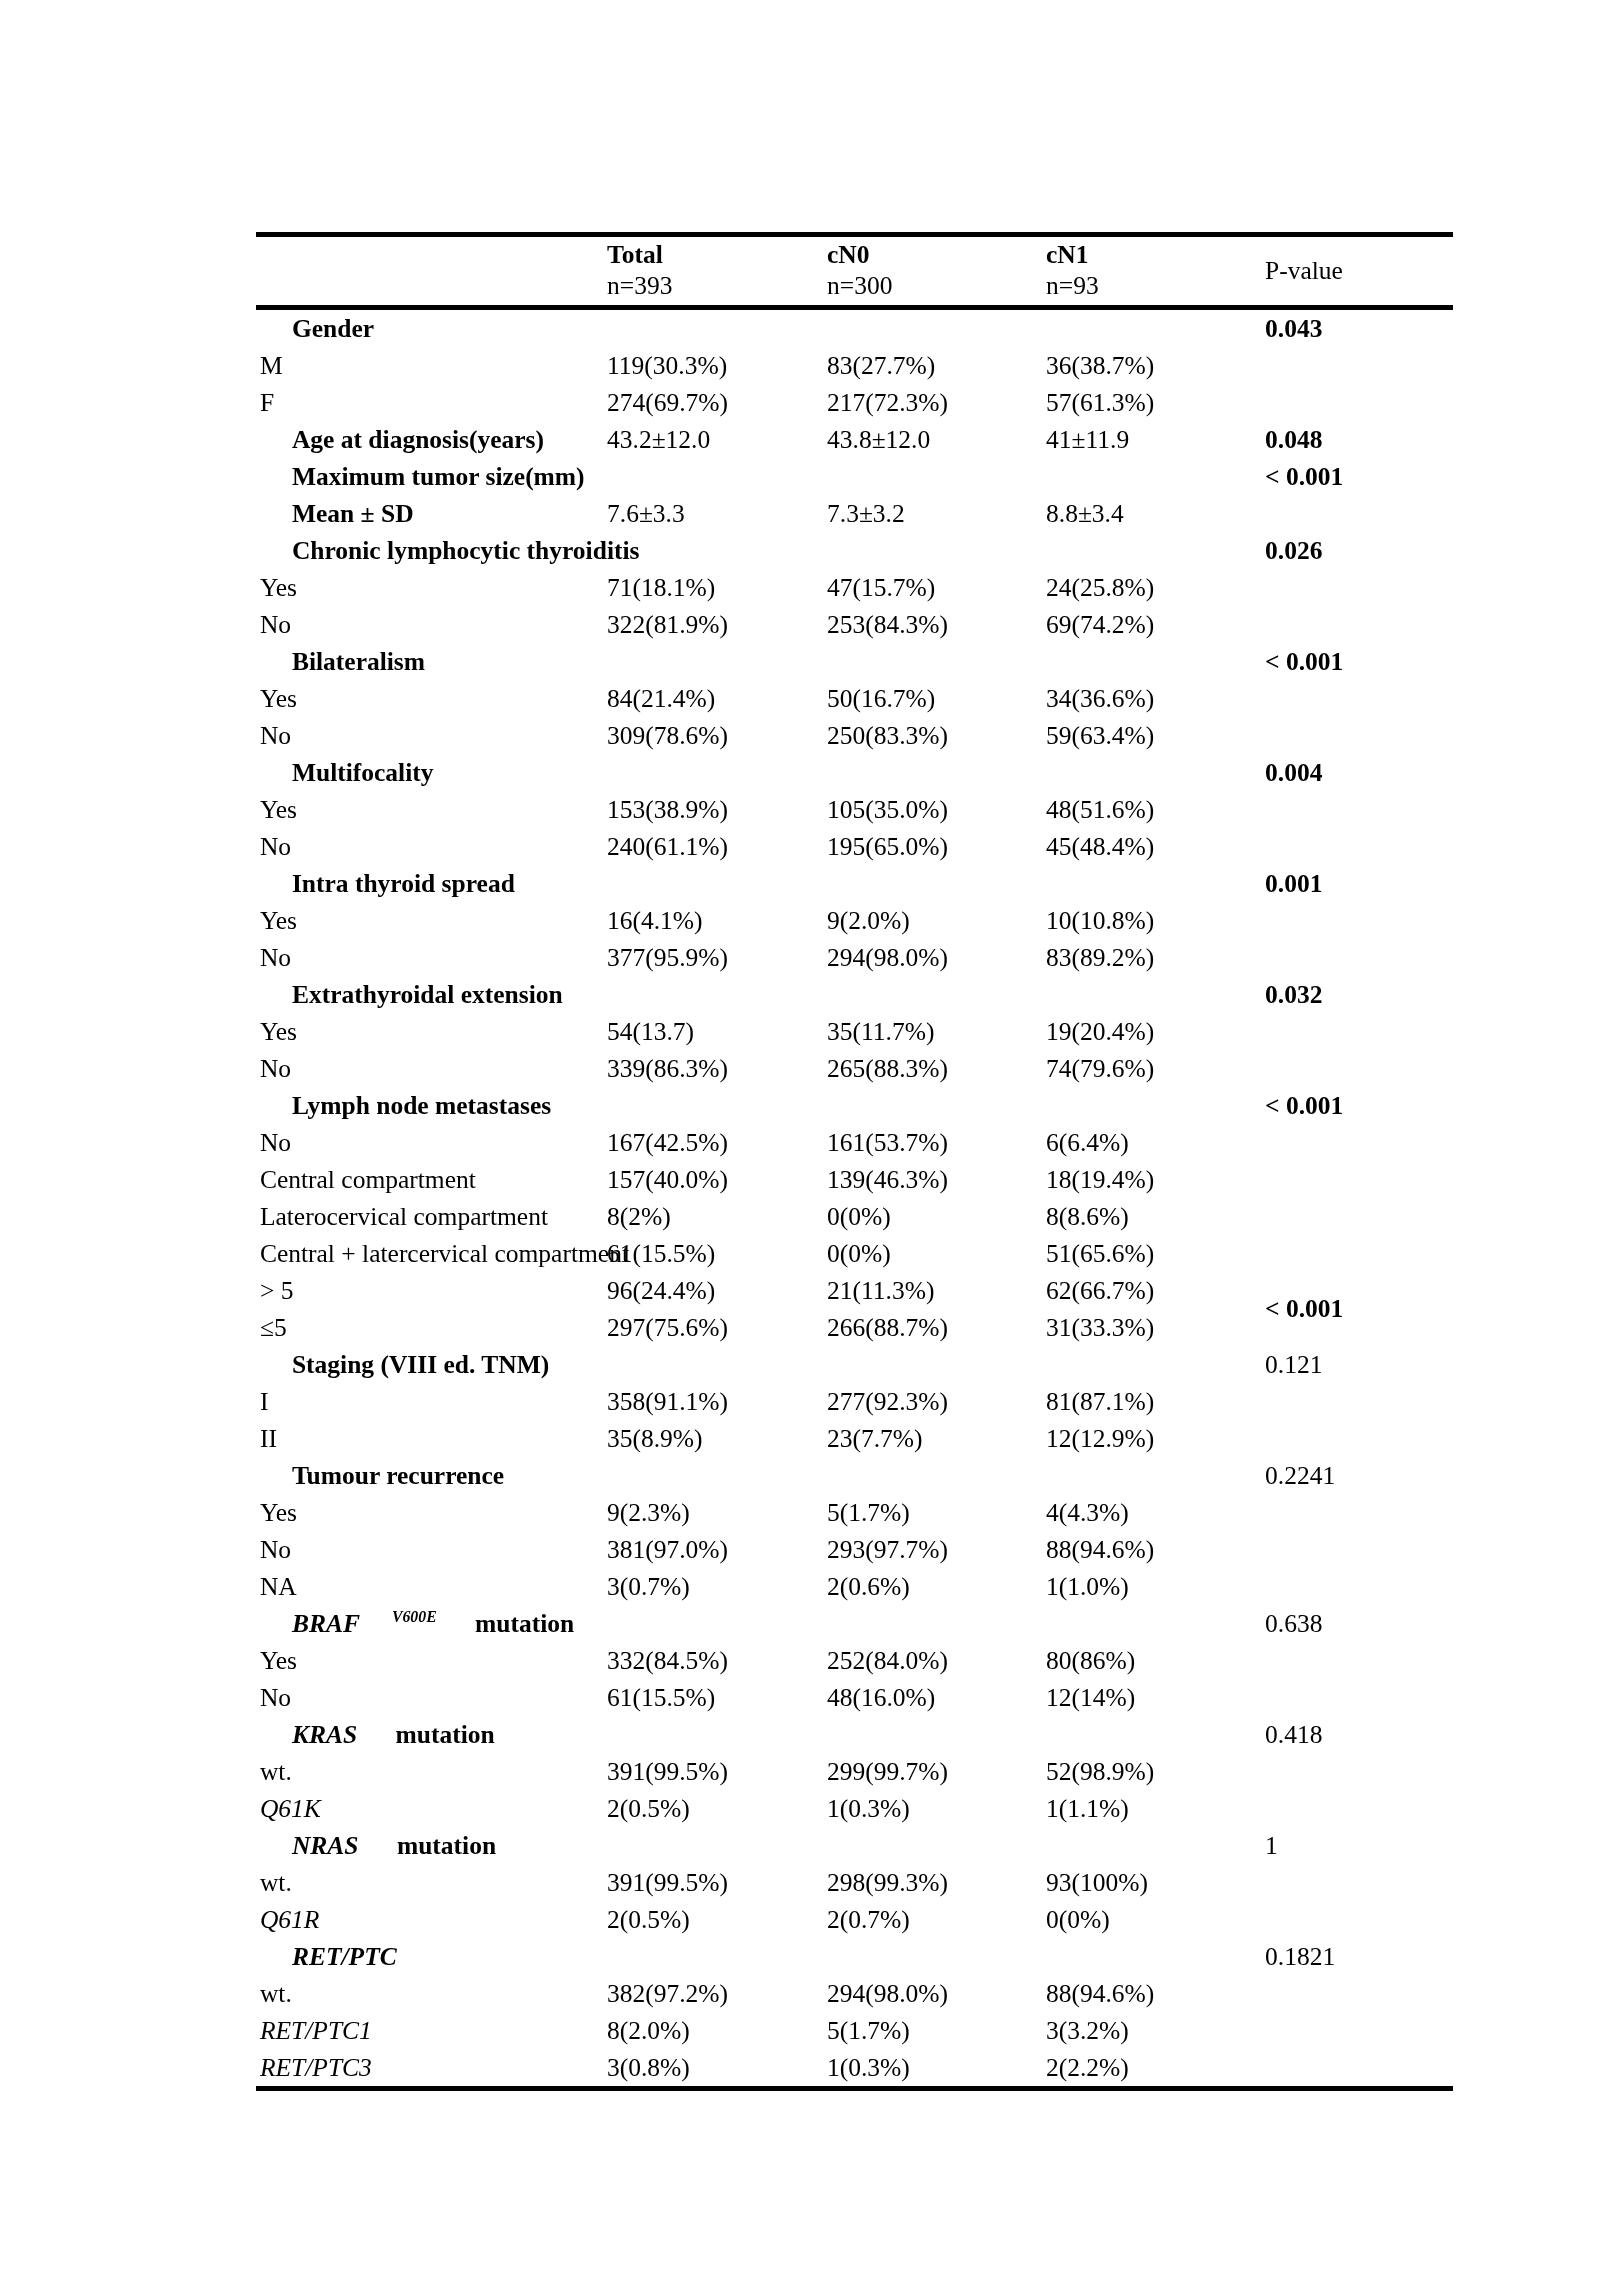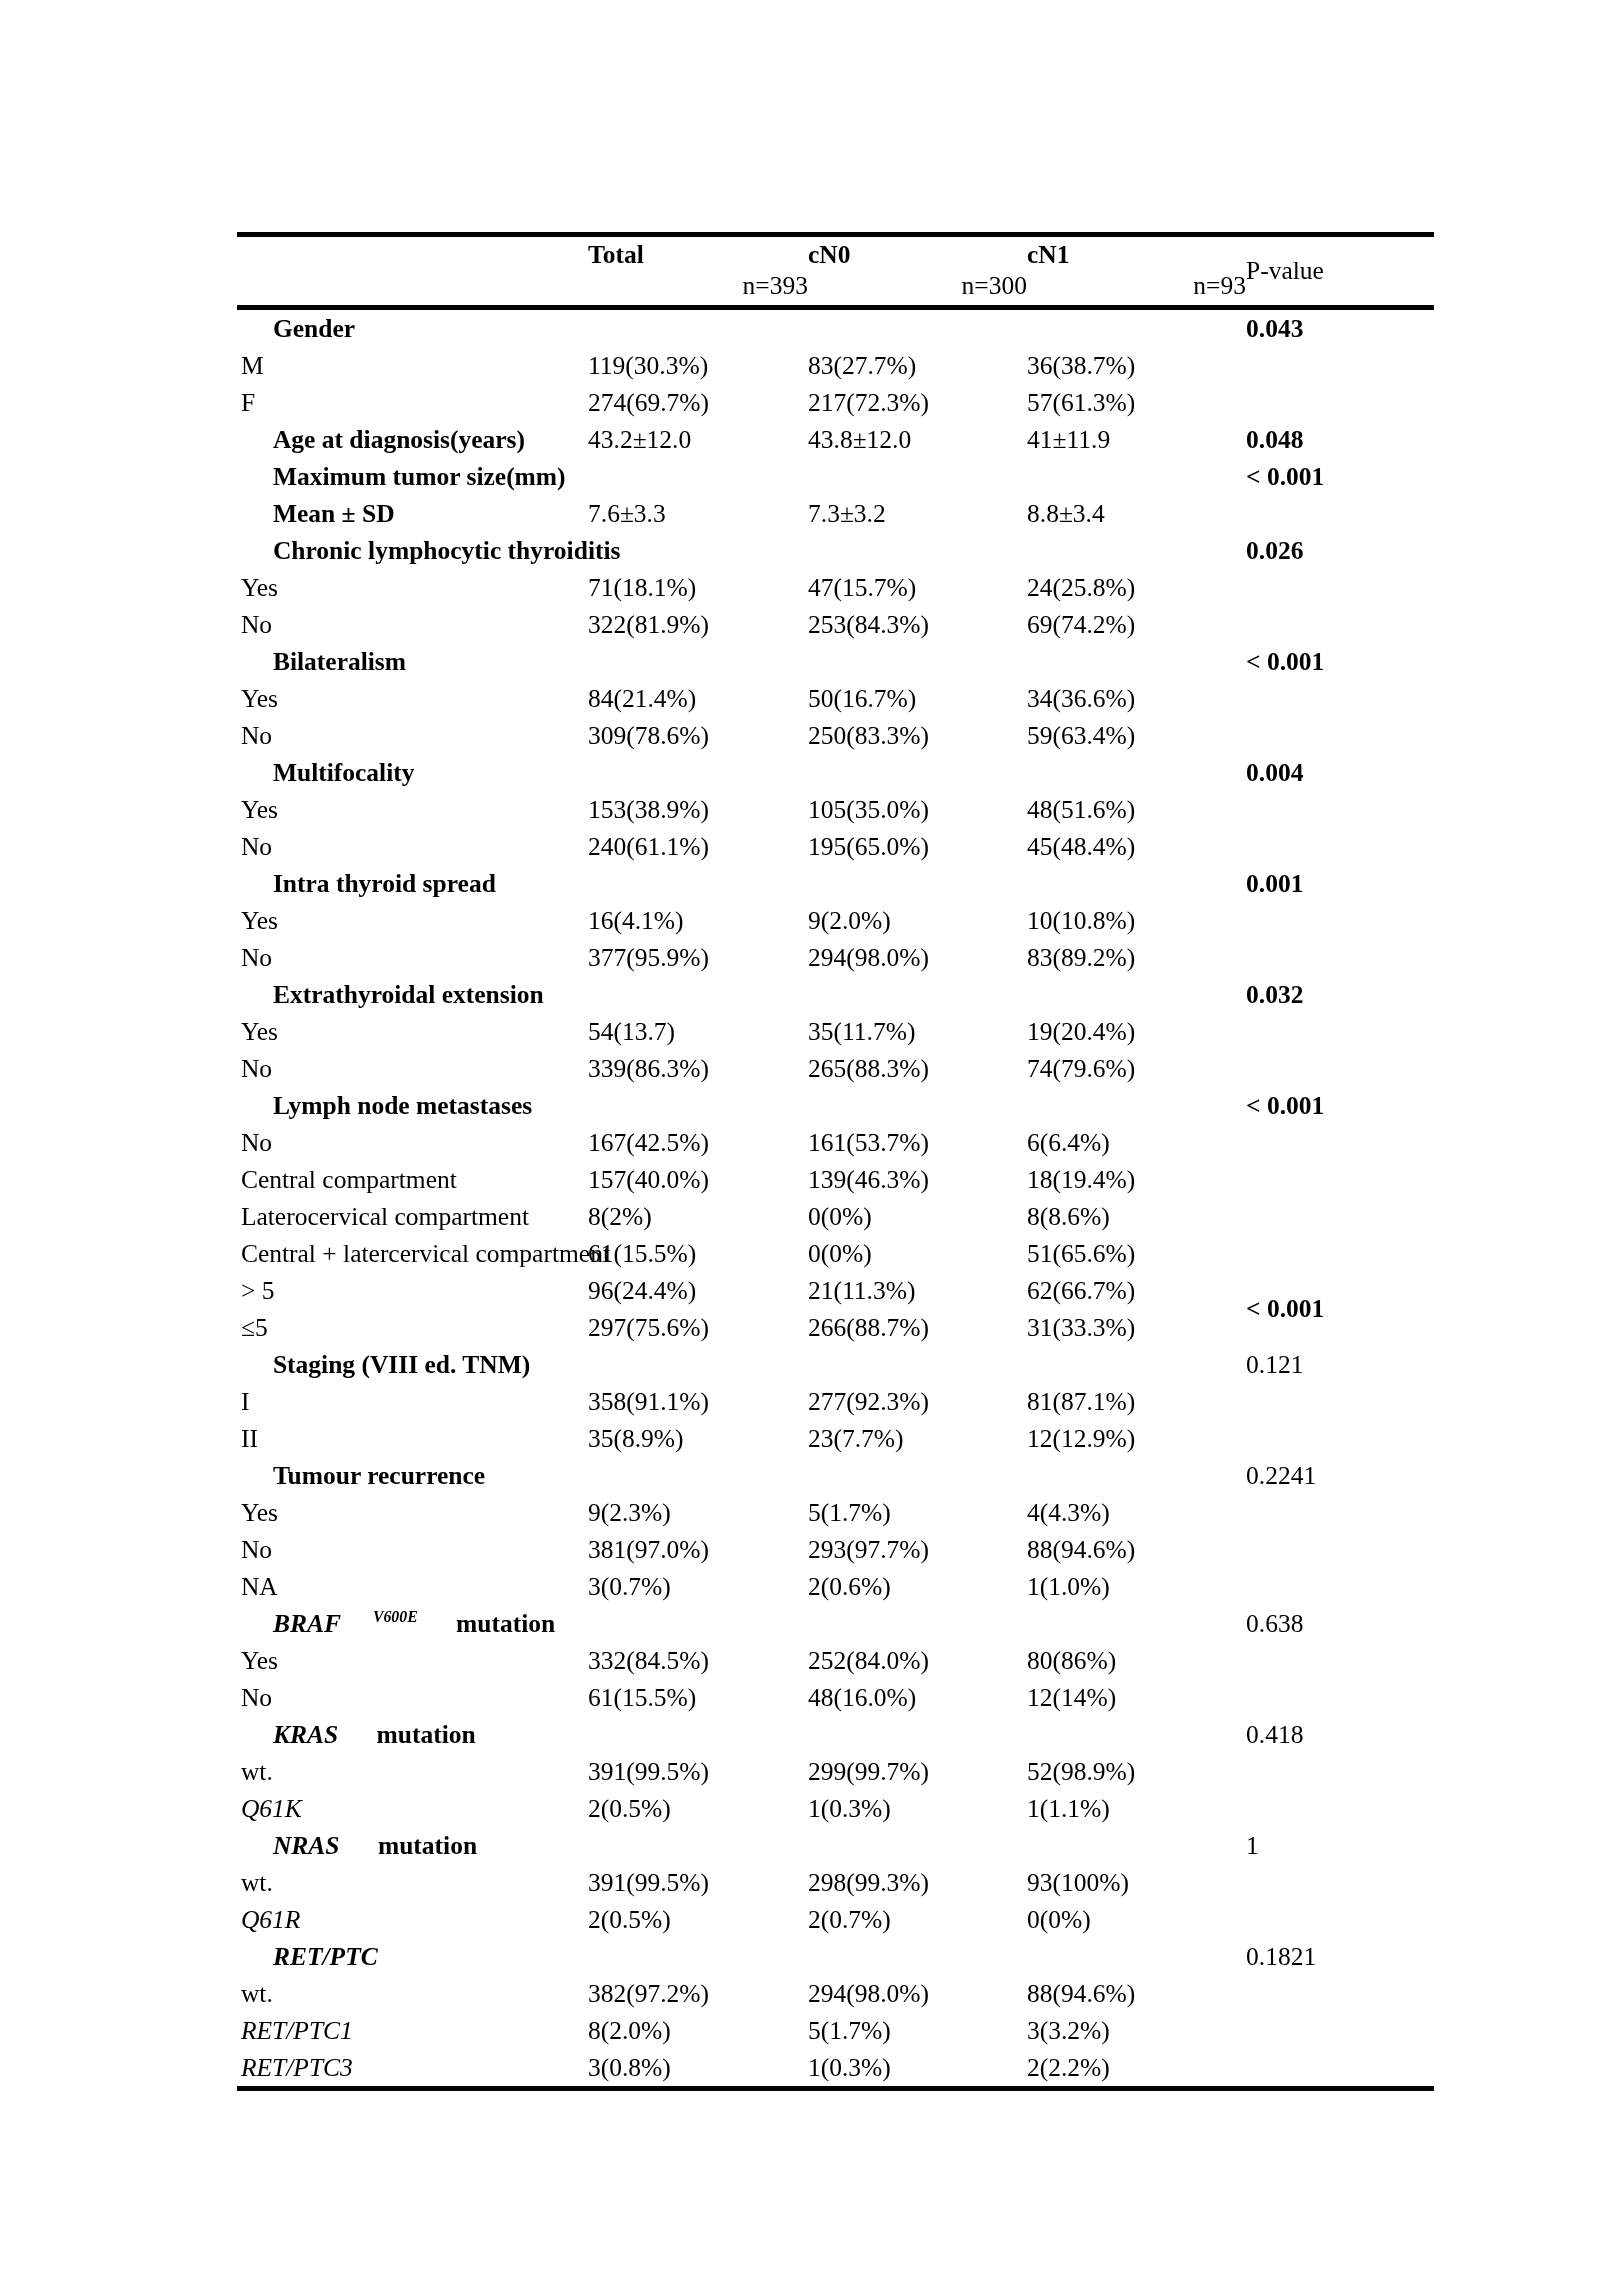--- a/index.html
+++ b/index.html
@@ -10,21 +10,21 @@
   .page {
     position: relative;
     width: 1621px;
     height: 2293px;
     background: #ffffff;
     font-family: "Liberation Serif", "DejaVu Serif", serif;
     color: #000000;
   }
   table.clintable {
     position: absolute;
-    left: 237px;
+    left: 256px;
     top: 232px;
     width: 1196px;
     border-collapse: collapse;
     table-layout: fixed;
     border-top: 5.9px solid #000000;
     border-bottom: 5.9px solid #000000;
     font-size: 25.5px;
     line-height: 37px;
     color: #000000;
   }
@@ -39,21 +39,21 @@
     vertical-align: top;
     height: 57px;
     padding: 2px 0 3.9px 0;
     border-bottom: 5.9px solid #000000;
     line-height: 31px;
   }
   thead th.pcell {
     vertical-align: middle;
   }
   thead .grp-label { font-weight: 700; }
-  thead .grp-n { font-weight: 400; text-align: right; }
+  thead .grp-n { font-weight: 400; }
   tbody td {
     height: 37px;
     padding: 0;
     vertical-align: middle;
     white-space: nowrap;
     overflow: visible;
   }
   td.c-label { padding-left: 3.9px; }
   .b { font-weight: 700; margin-left: 32px; }
   .i { font-style: italic; }

